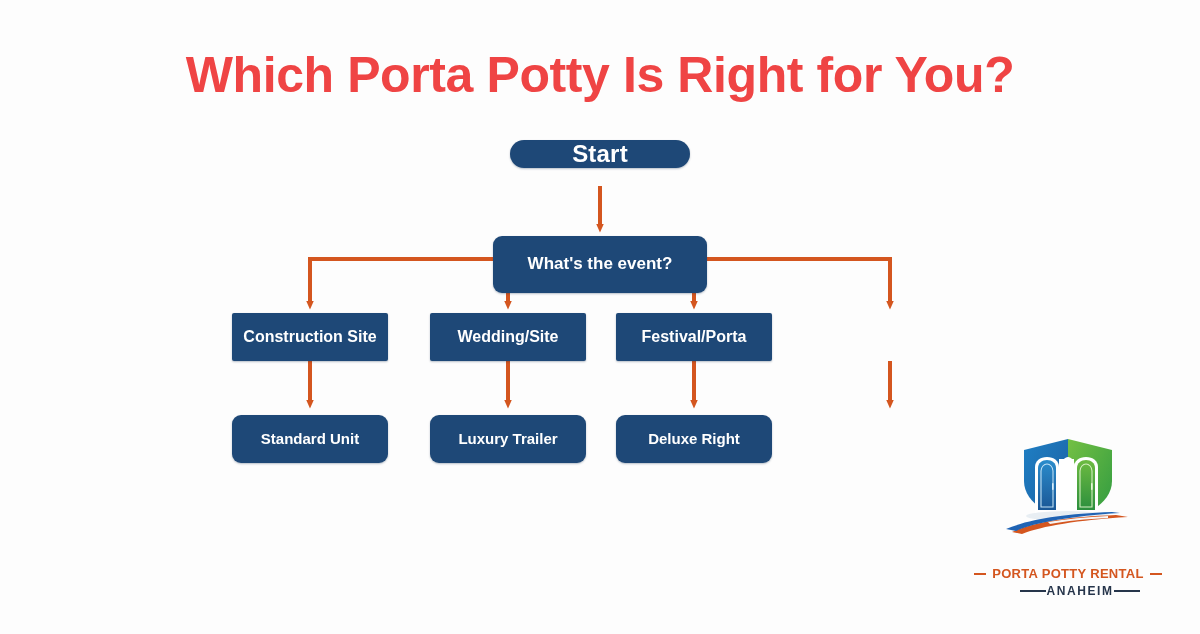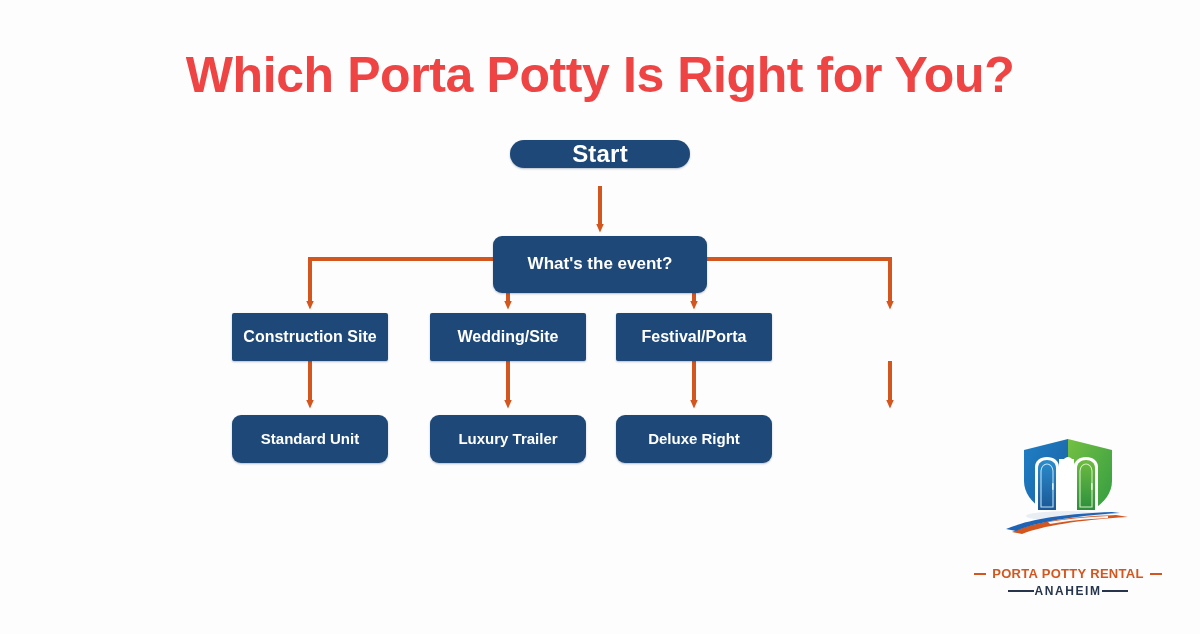--- a/index.html
+++ b/index.html
@@ -154,21 +154,21 @@
     font-family: "Liberation Sans", sans-serif;
   }
   .logo-tagline .dash {
     width: 12px;
     height: 2px;
     background: #d4561f;
   }
 
   .logo-city {
     position: absolute;
-    left: 0;
+    left: 12px;
     top: 147px;
     width: 212px;
     display: flex;
     align-items: center;
     justify-content: center;
     gap: 0;
   }
   .logo-city .txt {
     color: #26354b;
     font-size: 12px;

